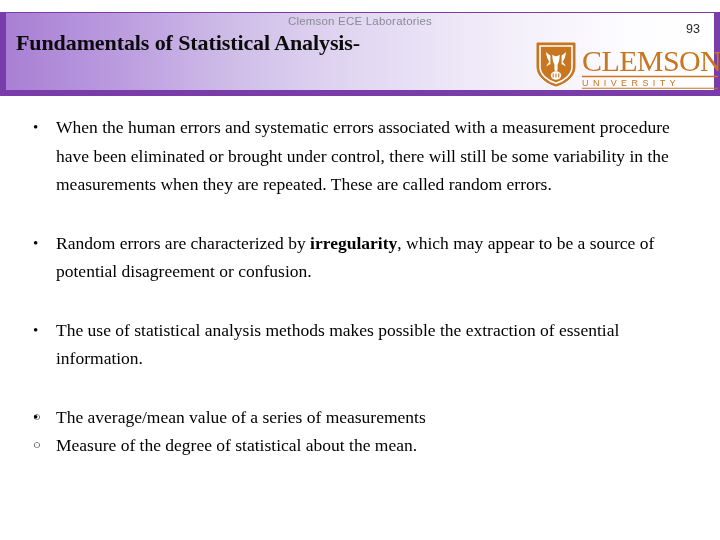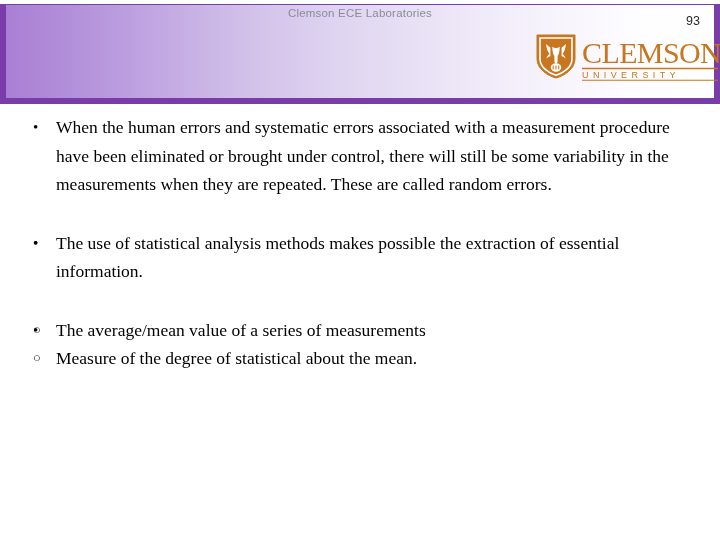--- a/index.html
+++ b/index.html
@@ -18,23 +18,23 @@
     position: relative;
     width: 720px;
     height: 540px;
     background: #ffffff;
   }
 
   
   #slide-header {
     position: absolute;
     left: 0;
-    top: 4px;
-    width: 720px;
-    height: 100px;
+    top: 12px;
+    width: 720px;
+    height: 84px;
     box-sizing: border-box;
     border-left: 6px solid #7a3ca8;
     border-right: 6px solid #7a3ca8;
     border-bottom: 6px solid #7a3ca8;
     border-top: 1px solid #7a3ca8;
     background: linear-gradient(to right,
         #a97fd4 0%,
         #bb9cdf 16%,
         #cfbde8 32%,
         #ded3f0 46%,
@@ -161,20 +161,21 @@
 
 <div id="slide">
 
   <div id="slide-header">
 
     <div id="eyebrow-text">Clemson ECE Laboratories</div>
 
     <div id="page-number">93</div>
 
     <div id="slide-title">
+      <span class="title-line">Fundamentals of Statistical Analysis-</span>
     </div>
 
     <div id="clemson-logo">
       <svg width="186" height="48" viewBox="0 0 186 48" xmlns="http://www.w3.org/2000/svg">
 
         <g>
           <path d="M3 2 H41 V26 C41 36 30 43 22 45 C14 43 3 36 3 26 Z" fill="#C8761F" stroke="#C8761F" stroke-width="1"></path>
           <path d="M6 5 H38 V26 C38 34.5 28.5 40.5 22 42.3 C15.5 40.5 6 34.5 6 26 Z" fill="none" stroke="#ffffff" stroke-width="1.6"></path>
 
           <g fill="#ffffff">
@@ -204,20 +205,21 @@
     <div class="bullet-block" id="b1">
       <div class="bullet-row justify-first">
         <span class="bullet-marker dot">•</span>
         <span class="para-just">When the human errors and systematic errors associated with a measurement procedure have been eliminated or brought under control, there will still be some variability in the measurements when they are repeated. These are called random errors.</span>
       </div>
     </div>
 
     <div class="bullet-block" id="b2">
       <div class="bullet-row justify-first">
         <span class="bullet-marker dot">•</span>
+        <span class="para-just"><span>Random errors are characterized by </span><span class="bold-term">irregularity</span><span>, which may appear to be a source of potential disagreement or confusion.</span></span>
       </div>
     </div>
 
     <div class="bullet-block" id="b3">
       <div class="bullet-row justify-first">
         <span class="bullet-marker dot">•</span>
         <span class="para-just">The use of statistical analysis methods makes possible the extraction of essential information.</span>
       </div>
     </div>
 

